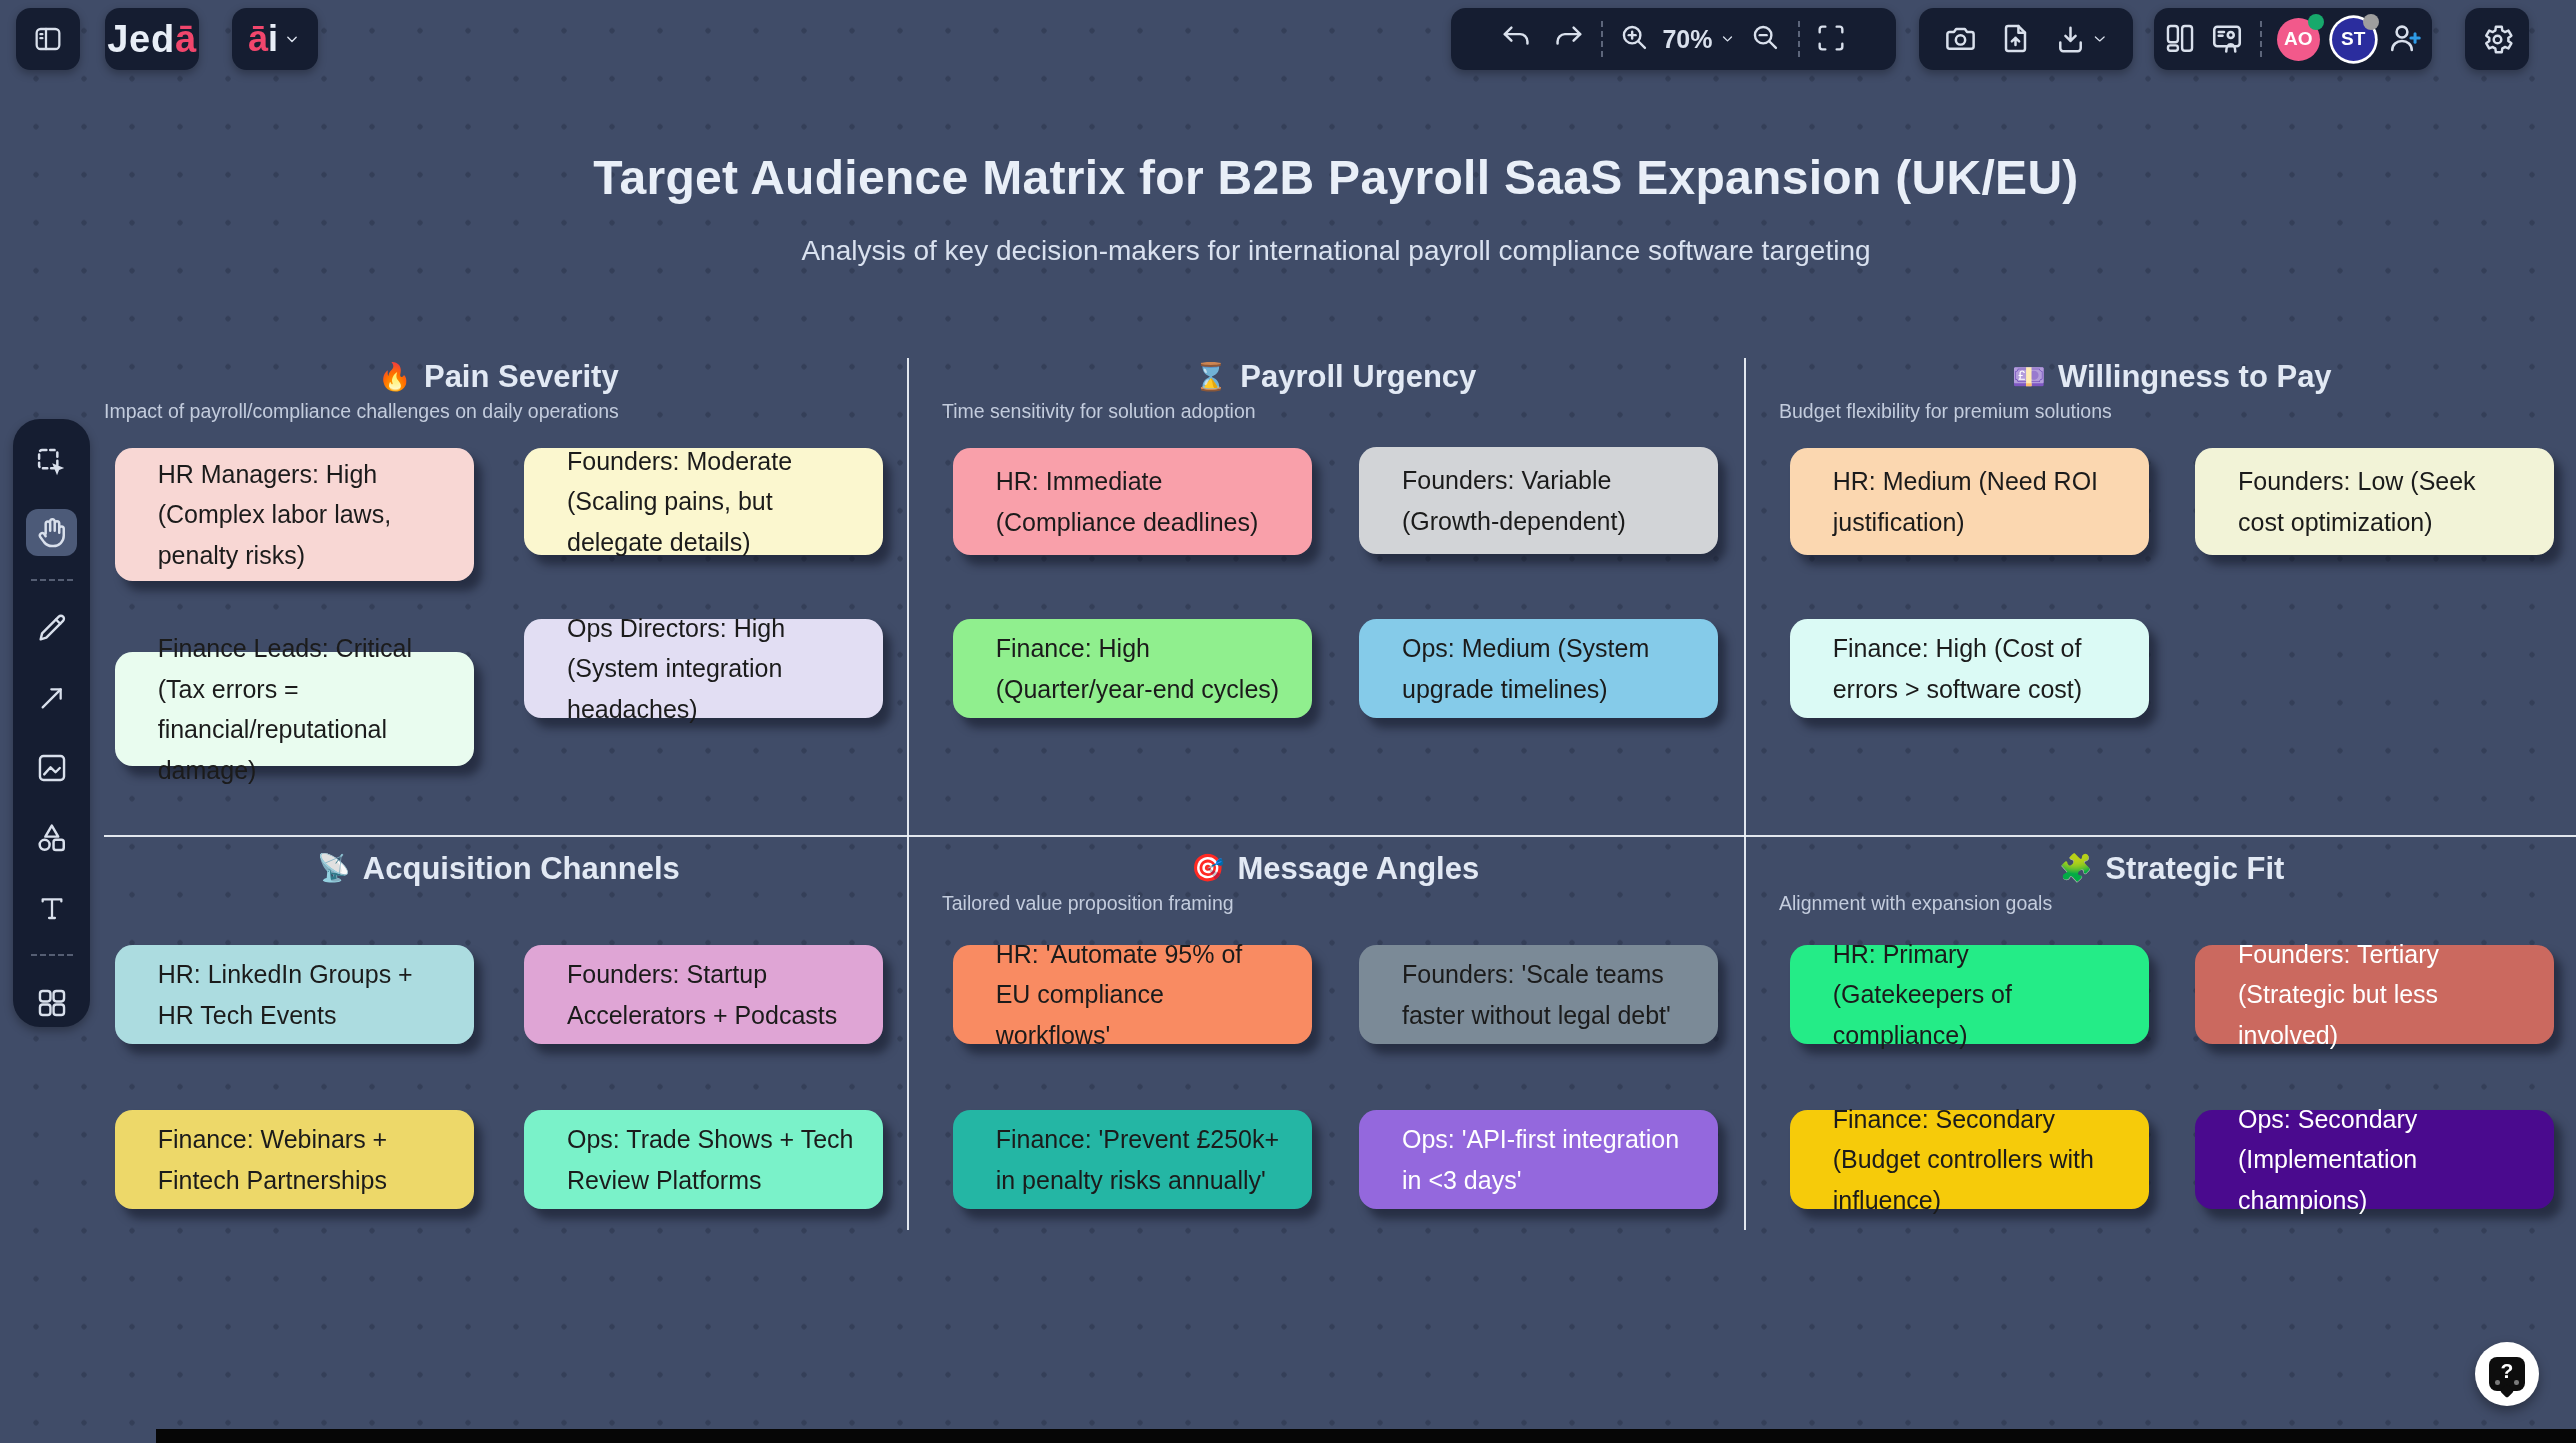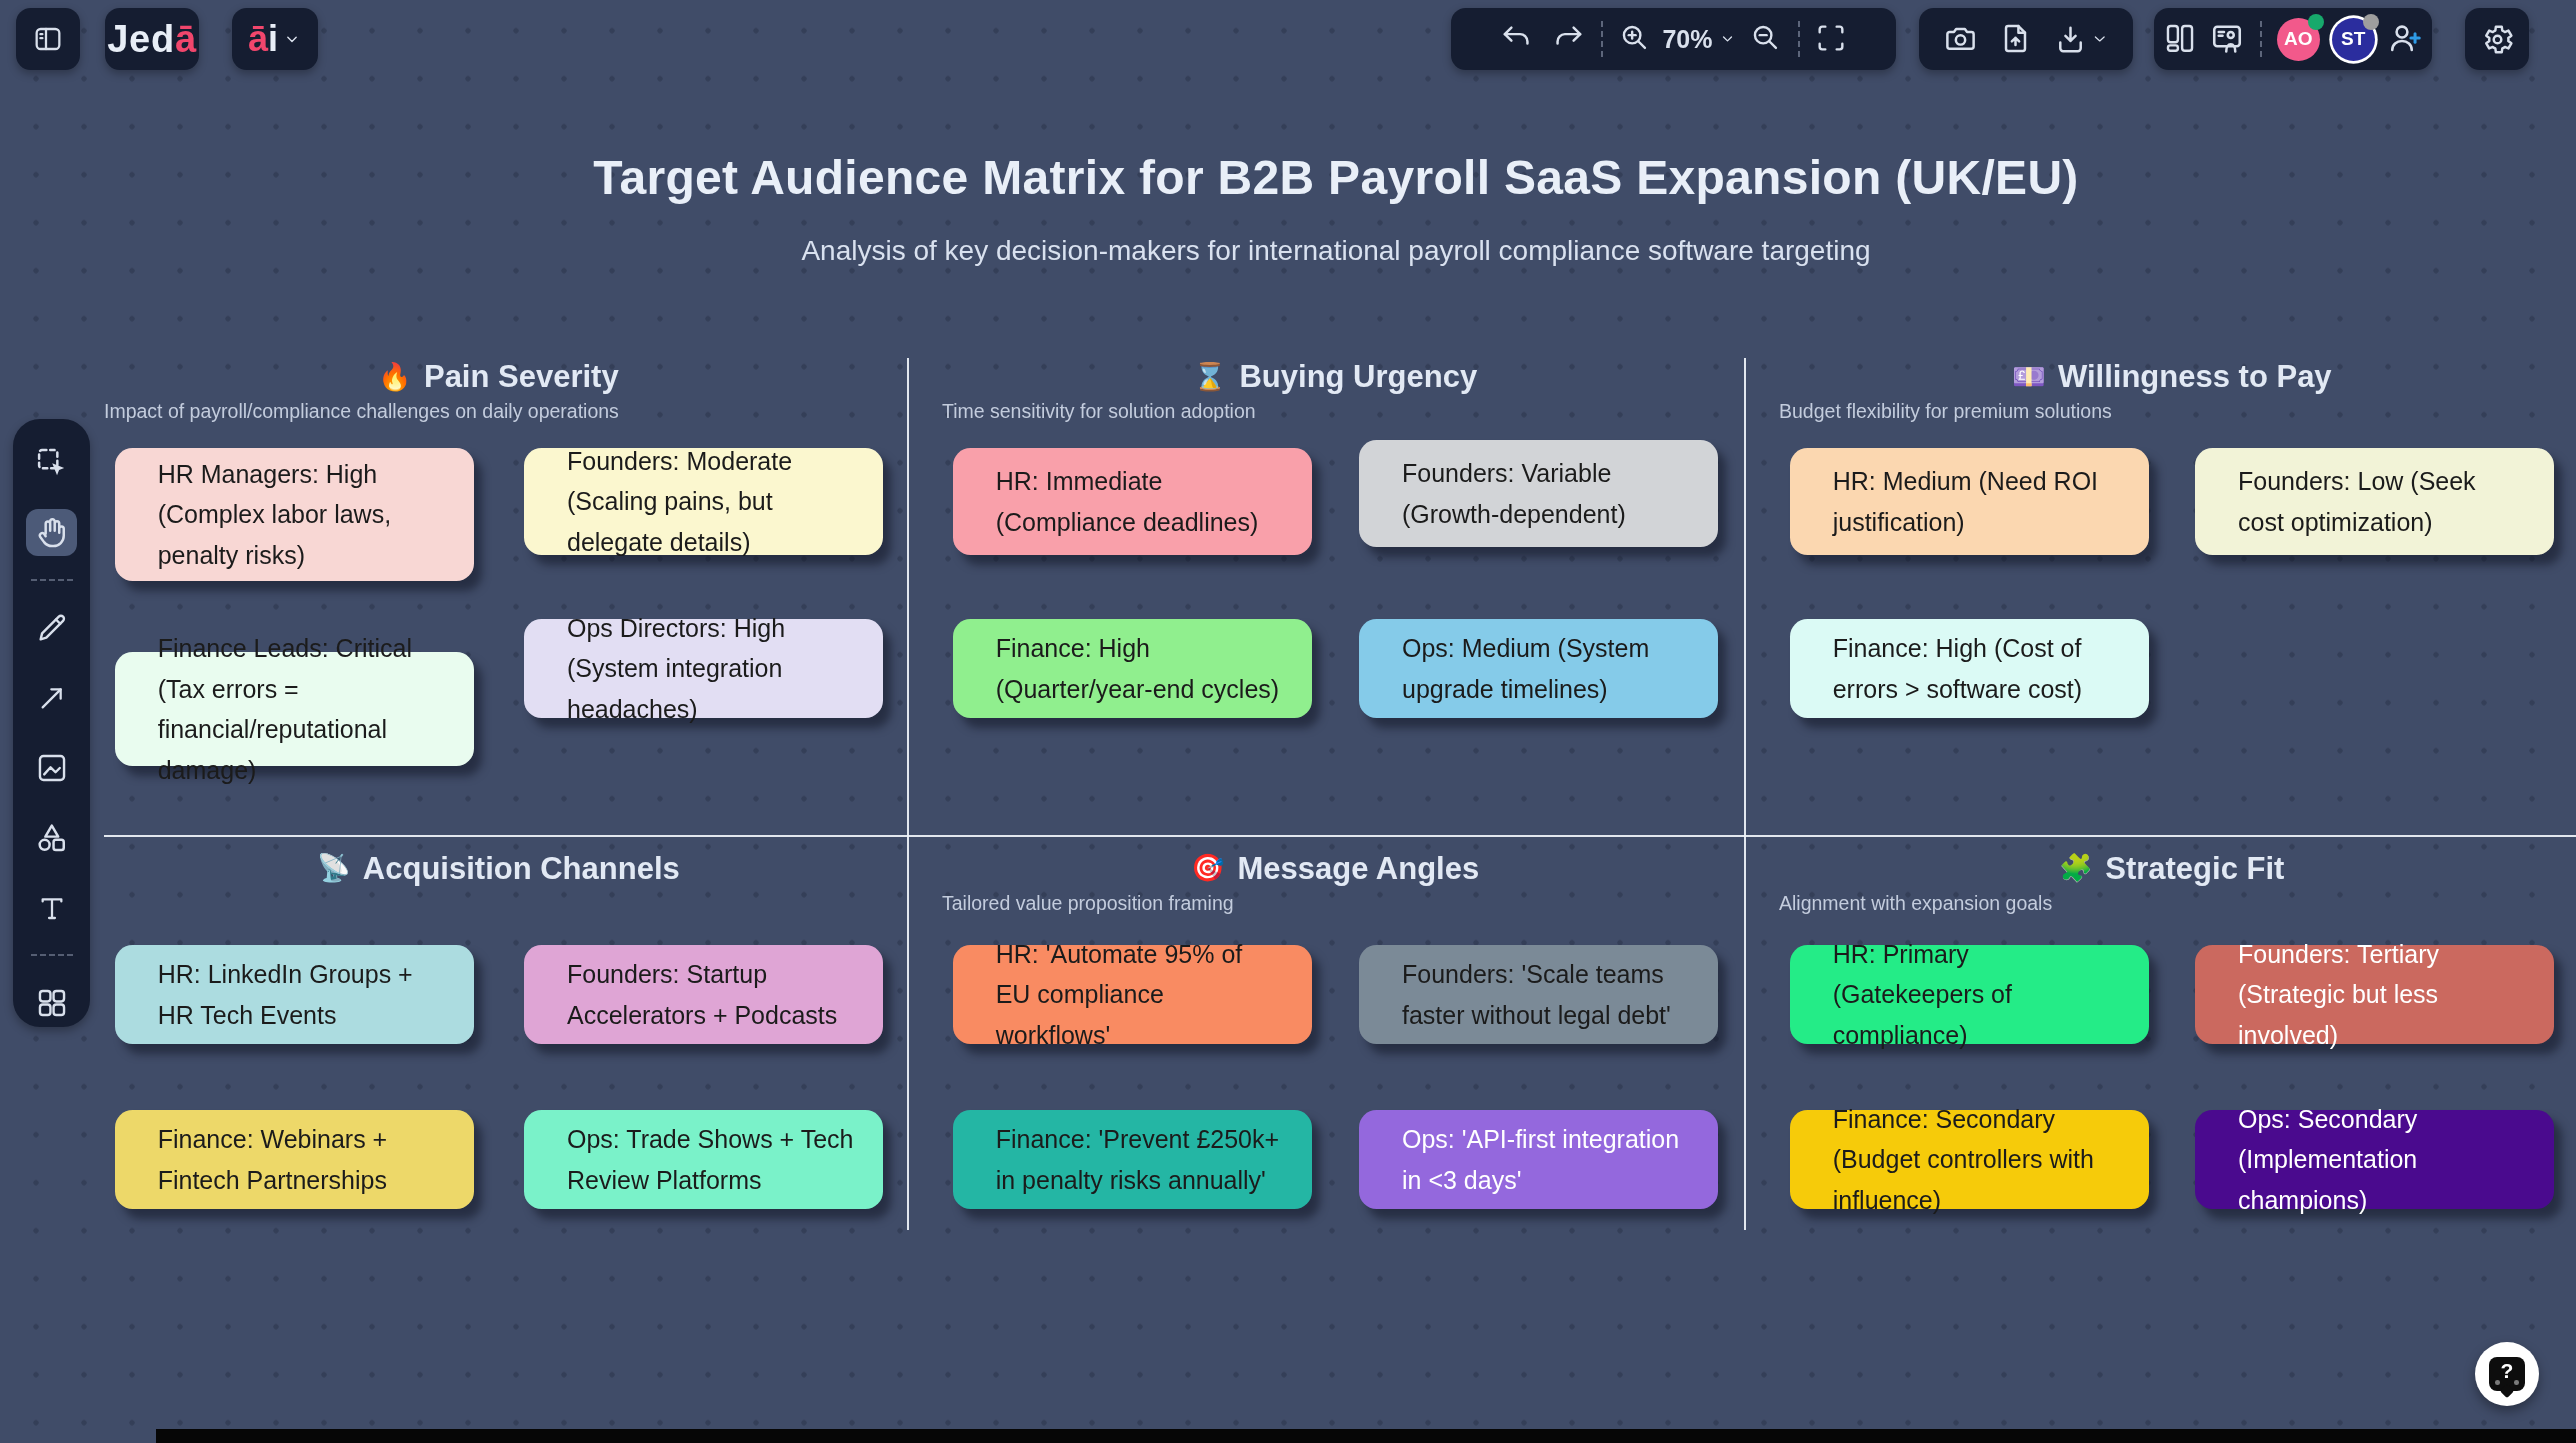--- a/index.html
+++ b/index.html
@@ -278,27 +278,27 @@
     <span class="note-text">Finance Leads: Critical (Tax errors = financial/reputational damage)</span>
     </div>
   <div class="note" style="left: 420px; top: 270px; width: 359px; height: 99px; background: rgb(226, 222, 243); color: rgb(27, 27, 27);">
     <span class="note-text">Ops Directors: High (System integration headaches)</span>
     </div>
 </div>
 
 <div class="section" style="left:942px;top:349px;width:787px;height:484px;">
   <div class="sec-head">
     <span class="sec-emoji">⌛</span>
-    <span class="sec-title">Buying Urgency</span>
+    <span class="sec-title">Payroll Urgency</span>
     </div>
   <div class="sec-sub">Time sensitivity for solution adoption</div>
   <div class="note" style="left: 10.7px; top: 99px; width: 359px; height: 107px; background: rgb(249, 160, 170); color: rgb(27, 27, 27);">
     <span class="note-text">HR: Immediate (Compliance deadlines)</span>
     </div>
-  <div class="note" style="left: 417px; top: 91px; width: 359px; height: 107px; background: rgb(210, 212, 215); color: rgb(27, 27, 27);">
+  <div class="note" style="left: 417px; top: 98px; width: 359px; height: 107px; background: rgb(210, 212, 215); color: rgb(27, 27, 27);">
     <span class="note-text">Founders: Variable (Growth-dependent)</span>
     </div>
   <div class="note" style="left: 10.7px; top: 270px; width: 359px; height: 99px; background: rgb(144, 239, 142); color: rgb(27, 27, 27);">
     <span class="note-text">Finance: High (Quarter/year-end cycles)</span>
     </div>
   <div class="note" style="left: 417px; top: 270px; width: 359px; height: 99px; background: rgb(133, 203, 233); color: rgb(27, 27, 27);">
     <span class="note-text">Ops: Medium (System upgrade timelines)</span>
     </div>
 </div>
 

